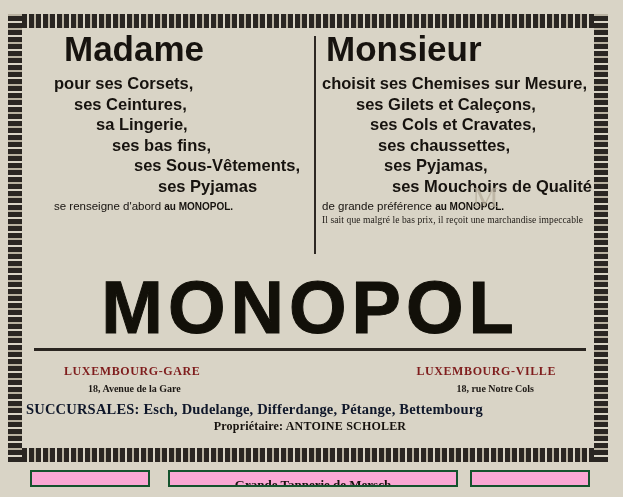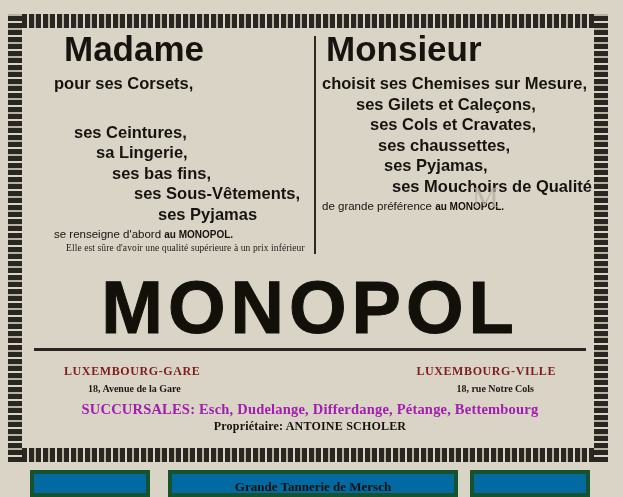--- a/index.html
+++ b/index.html
@@ -88,21 +88,21 @@
   .lines {
     font-family: "Liberation Sans", sans-serif;
     font-weight: bold;
     font-size: 16.5px;
     line-height: 20.5px;
     color: #17130f;
   }
   .lines div { white-space: nowrap; }
   .col-left .lines { text-align: left; }
   .col-left .lines div:nth-child(1) { padding-left: 16px; }
-  .col-left .lines div:nth-child(2) { padding-left: 36px; margin-top: 28px; }
+  .col-left .lines div:nth-child(2) { padding-left: 36px; }
   .col-left .lines div:nth-child(3) { padding-left: 58px; }
   .col-left .lines div:nth-child(4) { padding-left: 74px; }
   .col-left .lines div:nth-child(5) { padding-left: 96px; }
   .col-left .lines div:nth-child(6) { padding-left: 120px; }
 
   .col-right .lines div:nth-child(1) { padding-left: 0px; }
   .col-right .lines div:nth-child(2) { padding-left: 34px; }
   .col-right .lines div:nth-child(3) { padding-left: 48px; }
   .col-right .lines div:nth-child(4) { padding-left: 56px; }
   .col-right .lines div:nth-child(5) { padding-left: 62px; }
@@ -183,25 +183,24 @@
     margin-top: 1px;
     font-family: "Liberation Serif", serif;
     font-weight: bold;
     font-size: 10px;
     color: #1d1915;
   }
   .addr-left  { position: absolute; left: 62px; }
   .addr-right { position: absolute; right: 60px; }
 
   .succ {
-    text-align: center;
     font-family: "Liberation Serif", serif;
     font-weight: bold;
     font-size: 14.5px;
-    color: #a21caf;
+    color: #0f172a;
     margin-top: 4px;
     letter-spacing: 0.2px;
   }
   .owner {
     text-align: center;
     font-family: "Liberation Serif", serif;
     font-weight: bold;
     font-size: 12px;
     color: #16120e;
     margin-top: 1px;
@@ -212,24 +211,24 @@
   #bottom {
     position: absolute;
     left: 0;
     top: 470px;
     width: 623px;
     height: 27px;
   }
   .bx {
     position: absolute;
     top: 0;
-    height: 27px;
+    height: 17px;
     box-sizing: border-box;
-    border: 4px solid #14532d;
-    background: #0369a1;
+    border: 2px solid #14532d;
+    background: #f9a8d4;
     overflow: hidden;
   }
   #bx1 { left: 30px;  width: 120px; }
   #bx2 { left: 168px; width: 290px; }
   #bx3 { left: 470px; width: 120px; }
   .bx-title {
     text-align: center;
     font-family: "Liberation Serif", serif;
     font-weight: bold;
     font-size: 13px;
@@ -270,34 +269,34 @@
         <div class="head head-left">Madame</div>
         <div class="lines">
           <div>pour ses Corsets,</div>
           <div>ses Ceintures,</div>
           <div>sa Lingerie,</div>
           <div>ses bas fins,</div>
           <div>ses Sous-Vêtements,</div>
           <div>ses Pyjamas</div>
         </div>
         <div class="note1 note1-left"><span>se renseigne d'abord </span><b>au MONOPOL.</b></div>
-        <div class="note2 note2-left">Elle est sûre d'avoir une qualité supérieure à un prix inférieur</div>
       </div>
 
       <div class="col col-right">
         <div class="head head-right">Monsieur</div>
         <div class="lines">
           <div>choisit ses Chemises sur Mesure,</div>
           <div>ses Gilets et Caleçons,</div>
           <div>ses Cols et Cravates,</div>
           <div>ses chaussettes,</div>
           <div>ses Pyjamas,</div>
           <div>ses Mouchoirs de Qualité</div>
         </div>
         <div class="note1 note1-right"><span>de grande préférence </span><b>au MONOPOL.</b></div>
+        <div class="note2 note2-right">Il sait que malgré le bas prix, il reçoit une marchandise impeccable</div>
       </div>
 
       <div class="edge-smudge">M</div>
     </div>
 
     <div class="brand">MONOPOL</div>
 
     <div class="rule-row">
       <div class="rule-thick"></div>
     </div>

